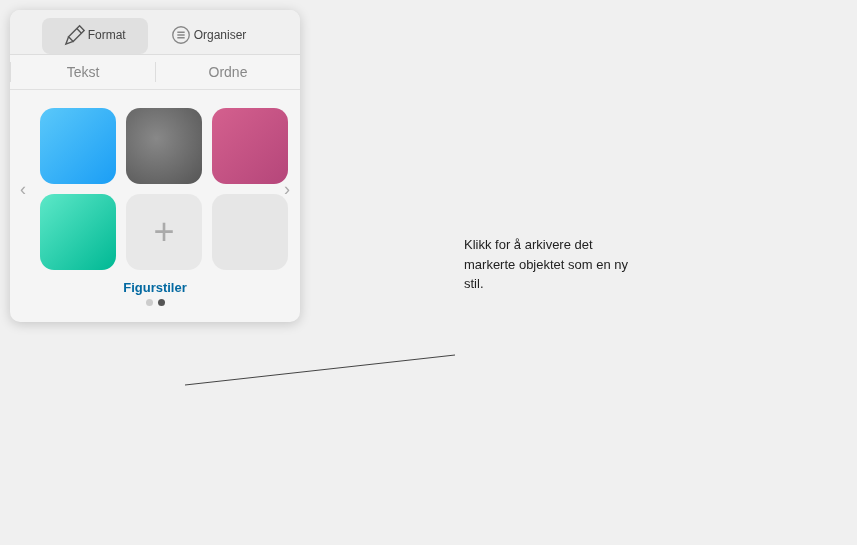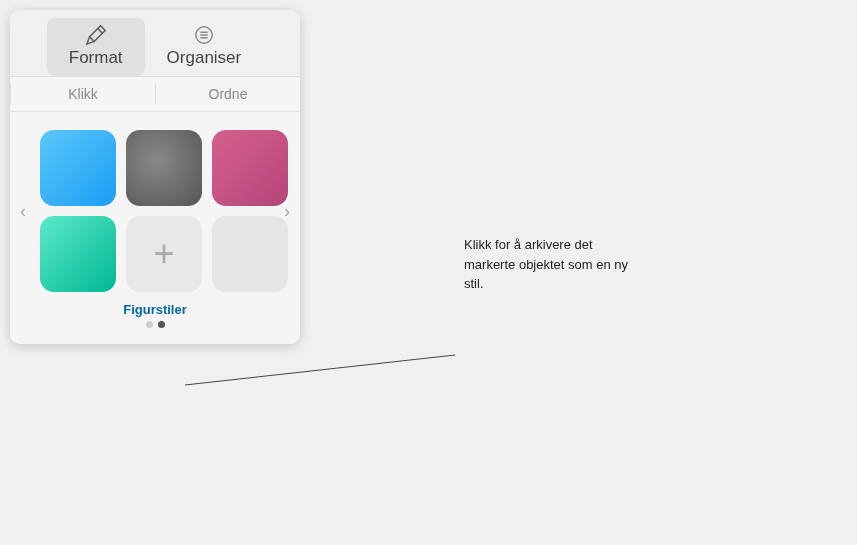--- a/index.html
+++ b/index.html
@@ -29,29 +29,29 @@
       justify-content: center;
       align-items: center;
       gap: 0;
       background: #f0f0f0;
       padding: 8px 0 0 0;
       border-bottom: 1px solid #ddd;
     }
 
     .toolbar-btn {
       display: flex;
-      flex-direction: column;
+      flex-direction: row;
       align-items: center;
       justify-content: center;
       padding: 6px 22px 8px 22px;
       border-radius: 8px;
       cursor: pointer;
       background: transparent;
       border: none;
-      font-size: 17px;
+      font-size: 12px;
       color: #444;
       gap: 2px;
     }
     .toolbar-btn.active {
       background: #e0e0e0;
     }
     .toolbar-btn svg {
       width: 22px;
       height: 22px;
     }
@@ -208,21 +208,21 @@
         <line x1="8" y1="12" x2="16" y2="12" stroke="#888" stroke-width="1.5"></line>
         <line x1="8" y1="15" x2="16" y2="15" stroke="#888" stroke-width="1.5"></line>
       </svg>
       <span>Organiser</span>
     </button>
   </div>
 
   <div class="tabs">
     <div class="tab-divider"></div>
     <button class="tab">
-      <span>Klikk</span>
+      <span>Tekst</span>
     </button>
     <div class="tab-divider"></div>
     <button class="tab">
       <span>Ordne</span>
     </button>
   </div>
 
   <div class="content">
     <div style="position:relative;">
       <span class="nav-arrow left">‹</span>

